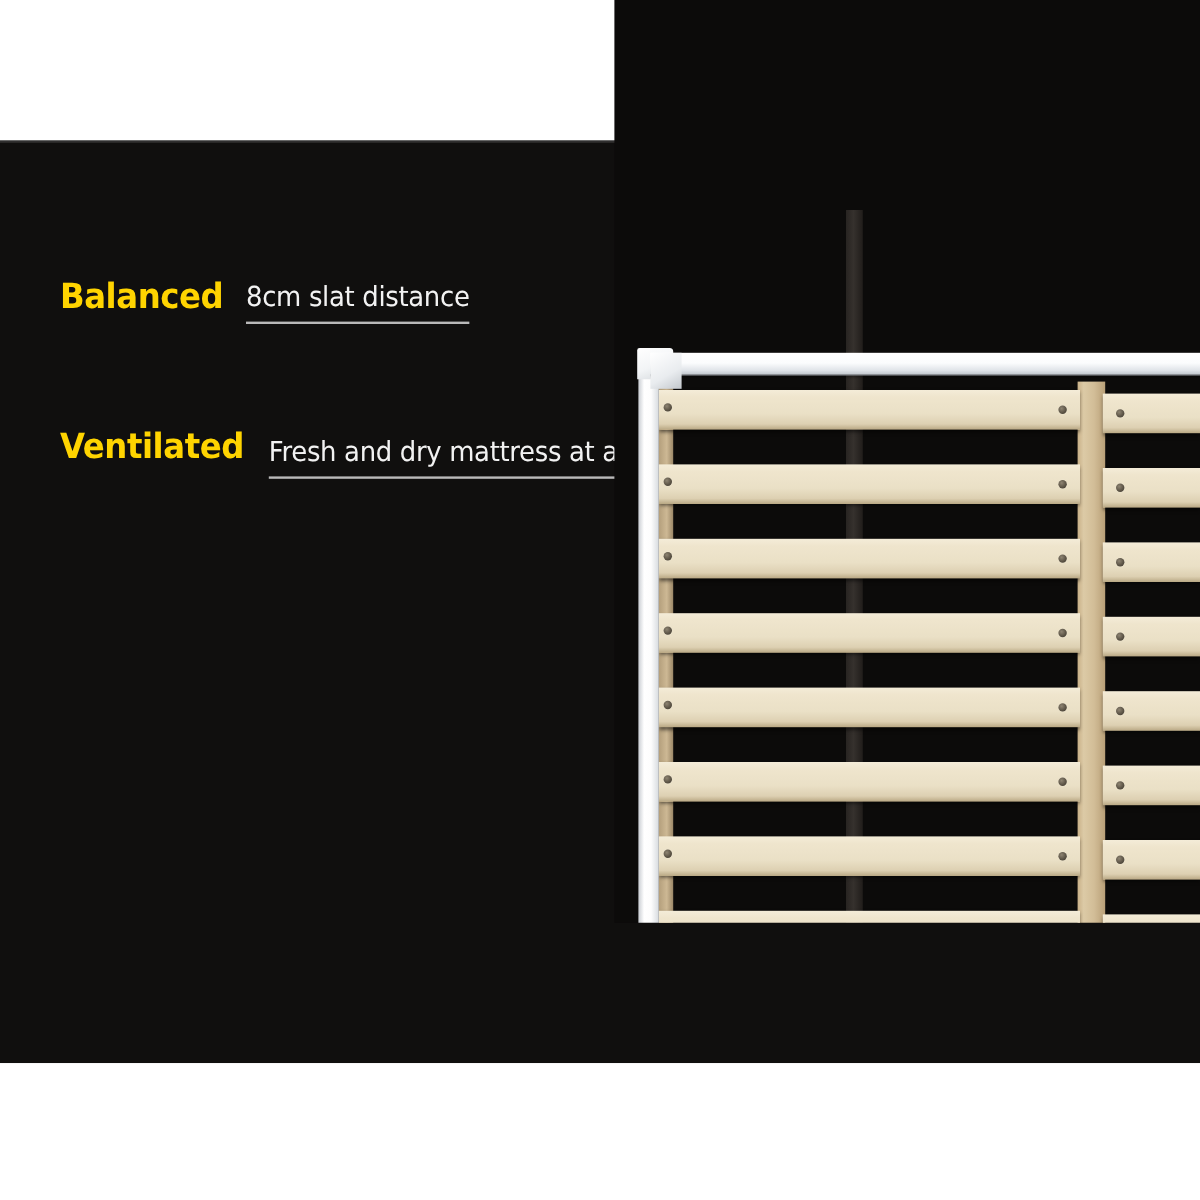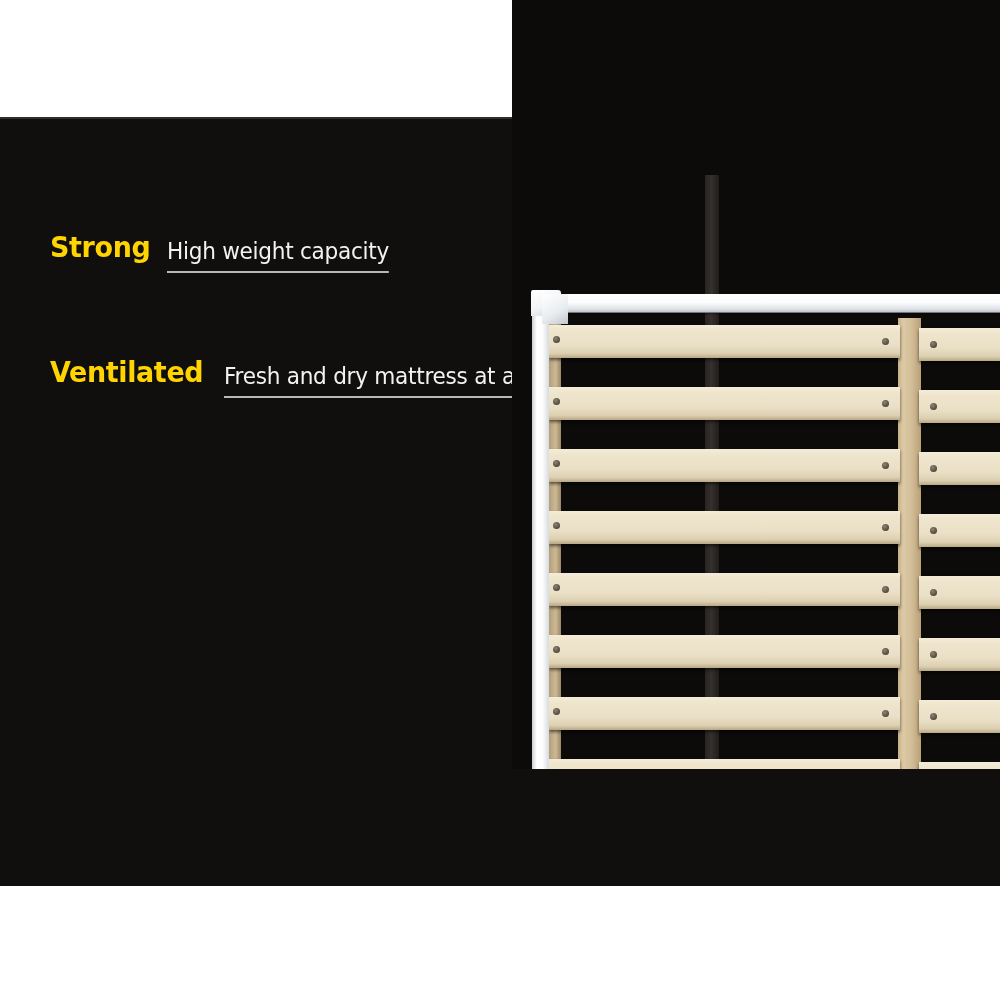--- a/index.html
+++ b/index.html
@@ -234,27 +234,27 @@
 
   <div class="panel">
     <div class="panel-hairline"></div>
   </div>
 
   <div class="headline">Reinforced thick slats</div>
 
   <div class="features">
 
 
-
-    <div class="feature f2">
+    <div class="feature f1">
       <div class="feature-line">
-        <span class="feature-term">Strong</span>
-        <span class="feature-desc">High weight capacity</span>
+        <span class="feature-term">Balanced</span>
+        <span class="feature-desc">8cm slat distance</span>
       </div>
     </div>
+
 
     <div class="feature f3">
       <div class="feature-line">
         <span class="feature-term">Ventilated</span>
         <span class="feature-desc">Fresh and dry mattress at all times</span>
       </div>
     </div>
 
   </div>
 

